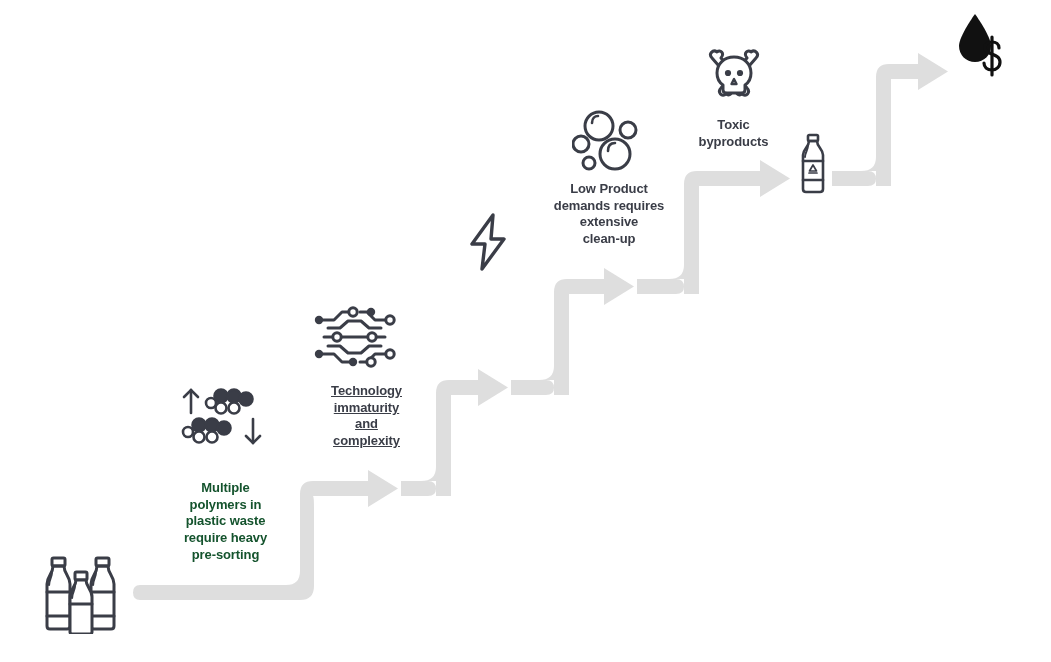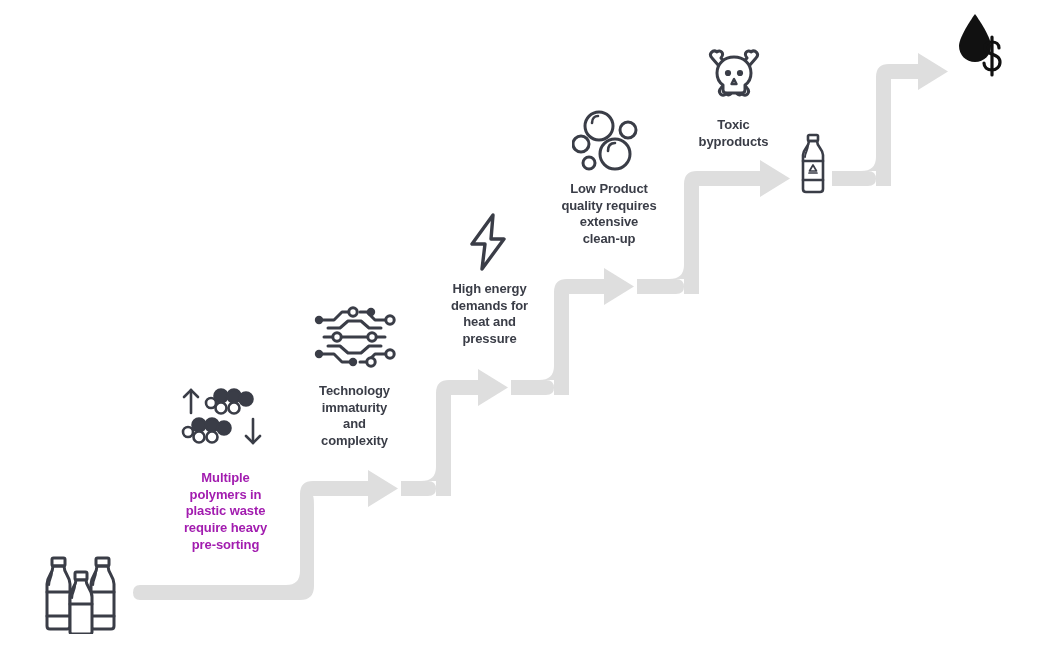--- a/index.html
+++ b/index.html
@@ -131,21 +131,21 @@
         <circle cx="19" cy="51" r="5.5" fill="#fff"></circle>
         <circle cx="32" cy="39" r="6.5" fill="#3a3d47"></circle>
         <circle cx="32" cy="51" r="5.5" fill="#fff"></circle>
         <circle cx="44" cy="42" r="6.5" fill="#3a3d47"></circle>
 
         <line x1="73" y1="33" x2="73" y2="57" fill="none"></line>
         <polyline points="66,50 73,57 80,50" fill="none"></polyline>
       </g>
     </svg>
   </div>
-  <div class="step-label label-md" style="left: 158px; top: 470px; width: 135px; color: #a21caf;">Multiple
+  <div class="step-label label-md" style="left: 158px; top: 480px; width: 135px; color: #14532d;">Multiple
 polymers in
 plastic waste
 require heavy
 pre-sorting</div>
 
   <div class="icon-wrap" style="left:312px; top:306px; width:85px; height:62px;">
     <svg viewBox="0 0 85 62" width="85" height="62">
       <g fill="none" stroke="#3a3d47" stroke-width="3" stroke-linecap="round" stroke-linejoin="round">
 
         <path d="M11,14 L22,14 L30,6 L37,6"></path>
@@ -163,50 +163,46 @@
         <path d="M16,40 L28,40 L36,47 L49,47 L57,40 L69,40"></path>
         <path d="M11,48 L22,48 L30,56 L37,56"></path>
         <circle cx="7" cy="48" r="4.2" fill="#3a3d47" stroke="none"></circle>
         <circle cx="41" cy="56" r="4.2" fill="#3a3d47" stroke="none"></circle>
         <path d="M48,56 L55,56 L63,48 L74,48"></path>
         <circle cx="59" cy="56" r="4.2" fill="#fff"></circle>
         <circle cx="78" cy="48" r="4.2" fill="#fff"></circle>
       </g>
     </svg>
   </div>
-  <div class="step-label label-md" style="left: 292px; top: 383px; width: 125px; color: rgb(58, 61, 71);">Technology
+  <div class="step-label label-md" style="left: 304px; top: 383px; width: 125px; color: rgb(58, 61, 71); text-decoration: underline;">Technology
 immaturity
 and
 complexity</div>
 
   <div class="icon-wrap" style="left:462px; top:211px; width:52px; height:62px;">
     <svg viewBox="0 0 52 62" width="52" height="62">
       <path d="M31,4 L10,33 L23,33 L20,58 L42,28 L29,28 Z" fill="none" stroke="#3a3d47" stroke-width="3.4" stroke-linejoin="round" stroke-linecap="round"></path>
     </svg>
   </div>
-  <div class="step-label label-md" style="left: 427px; top: 281px; width: 125px; color: rgb(58, 61, 71);">High energy
-demands for
-heat and
-pressure</div>
 
   <div class="icon-wrap" style="left:572px; top:107px; width:72px; height:66px;">
     <svg viewBox="0 0 72 66" width="72" height="66">
       <g fill="none" stroke="#3a3d47" stroke-width="3">
         <circle cx="27" cy="19" r="14"></circle>
         <path d="M20,16 C20,11 23,9 26,9" stroke-width="2.6" stroke-linecap="round"></path>
         <circle cx="56" cy="23" r="8"></circle>
         <circle cx="43" cy="47" r="15"></circle>
         <path d="M36,44 C36,38 39,36 43,36" stroke-width="2.6" stroke-linecap="round"></path>
         <circle cx="9" cy="37" r="8"></circle>
         <circle cx="17" cy="56" r="6"></circle>
       </g>
     </svg>
   </div>
   <div class="step-label label-md" style="left: 539px; top: 181px; width: 140px; color: rgb(58, 61, 71);">Low Product
-quality requires
+demands requires
 extensive
 clean-up</div>
 
   <div class="icon-wrap" style="left:705px; top:48px; width:58px; height:56px;">
     <svg viewBox="0 0 58 56" width="58" height="56">
       <g fill="none" stroke="#3a3d47" stroke-width="3" stroke-linejoin="round" stroke-linecap="round">
 
         <path d="M7,10 C3,6 8,1 12,4 C15,1 20,5 16,10 L42,40
                  C46,44 41,50 37,46 C34,49 29,45 33,40 Z"></path>
         <path d="M51,10 C55,6 50,1 46,4 C43,1 38,5 42,10 L16,40

